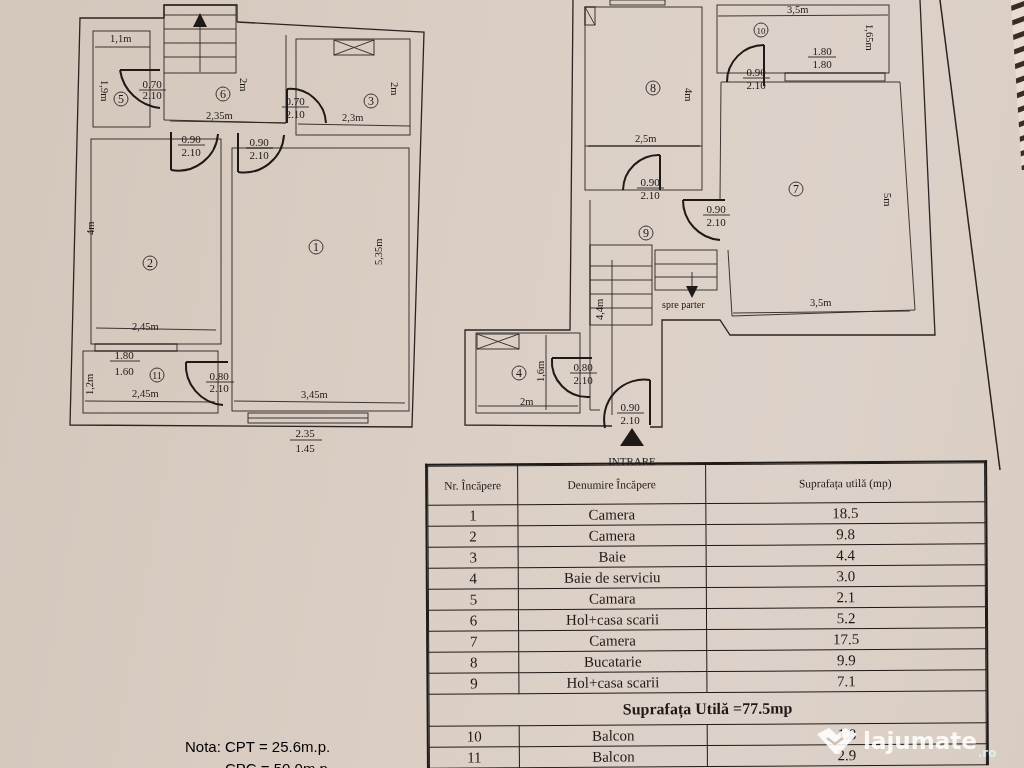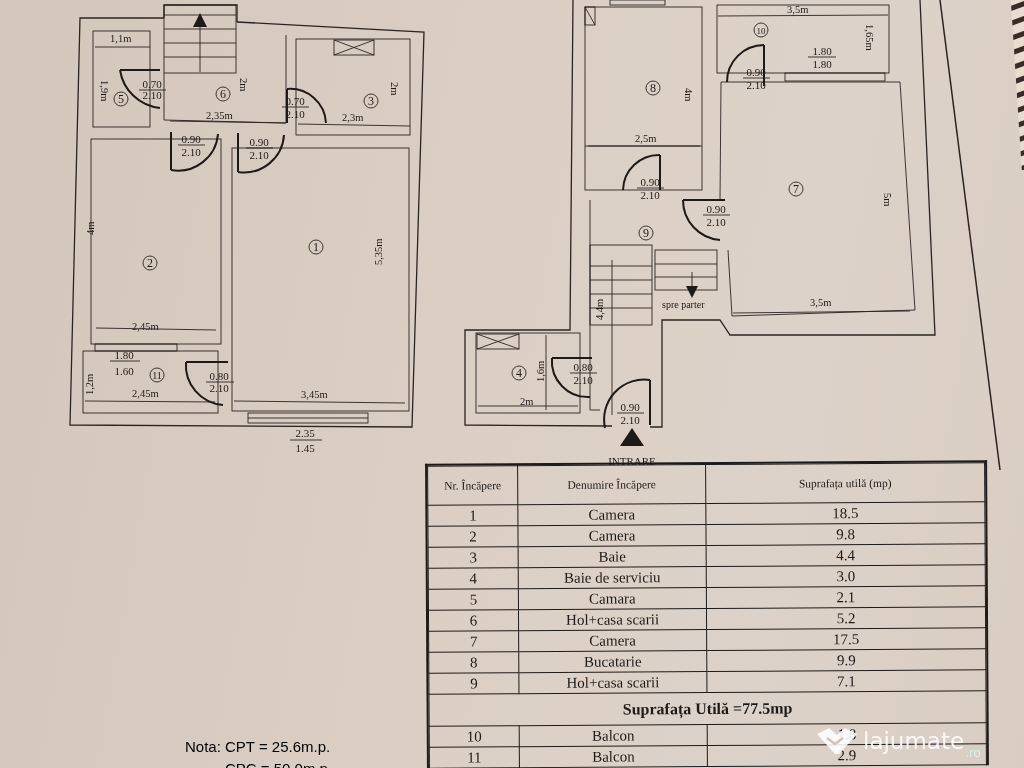--- a/index.html
+++ b/index.html
@@ -39,21 +39,21 @@
     table.rooms th { font-weight: normal; font-size: 11.5px; height: 38px; }
     table.rooms td { font-size: 15px; height: 20px; line-height: 18px; }
     table.rooms td.total { font-weight: bold; font-size: 16px; height: 31px; }
     .nota {
       position: absolute; left: 138px; top: 738px;
       font-family: Liberation Sans, sans-serif; font-size: 15px; color: #000000; margin-left: 47px;
     }
     .nota2 { top: 760px; }
     .watermark {
       position: absolute; left: 815px; top: 722px; display: flex; align-items: center; gap: 4px;
-      color: rgba(255,255,255,0.88); font-family: "DejaVu Sans", sans-serif; font-weight: normal; font-size: 23px;
+      color: rgba(255,255,255,0.88); font-family: "DejaVu Sans", sans-serif; font-weight: bold; font-size: 23px;
     }
     .watermark .ro { font-size: 12px; color: rgba(215,245,240,0.9); margin-left: -3px; margin-top: 24px; }
   </style>
 </head>
 <body>
 
 <div class="paper"></div>
 <div class="fabric"></div>
 
 <svg class="plan" width="1024" height="470" viewBox="0 0 1024 470">

